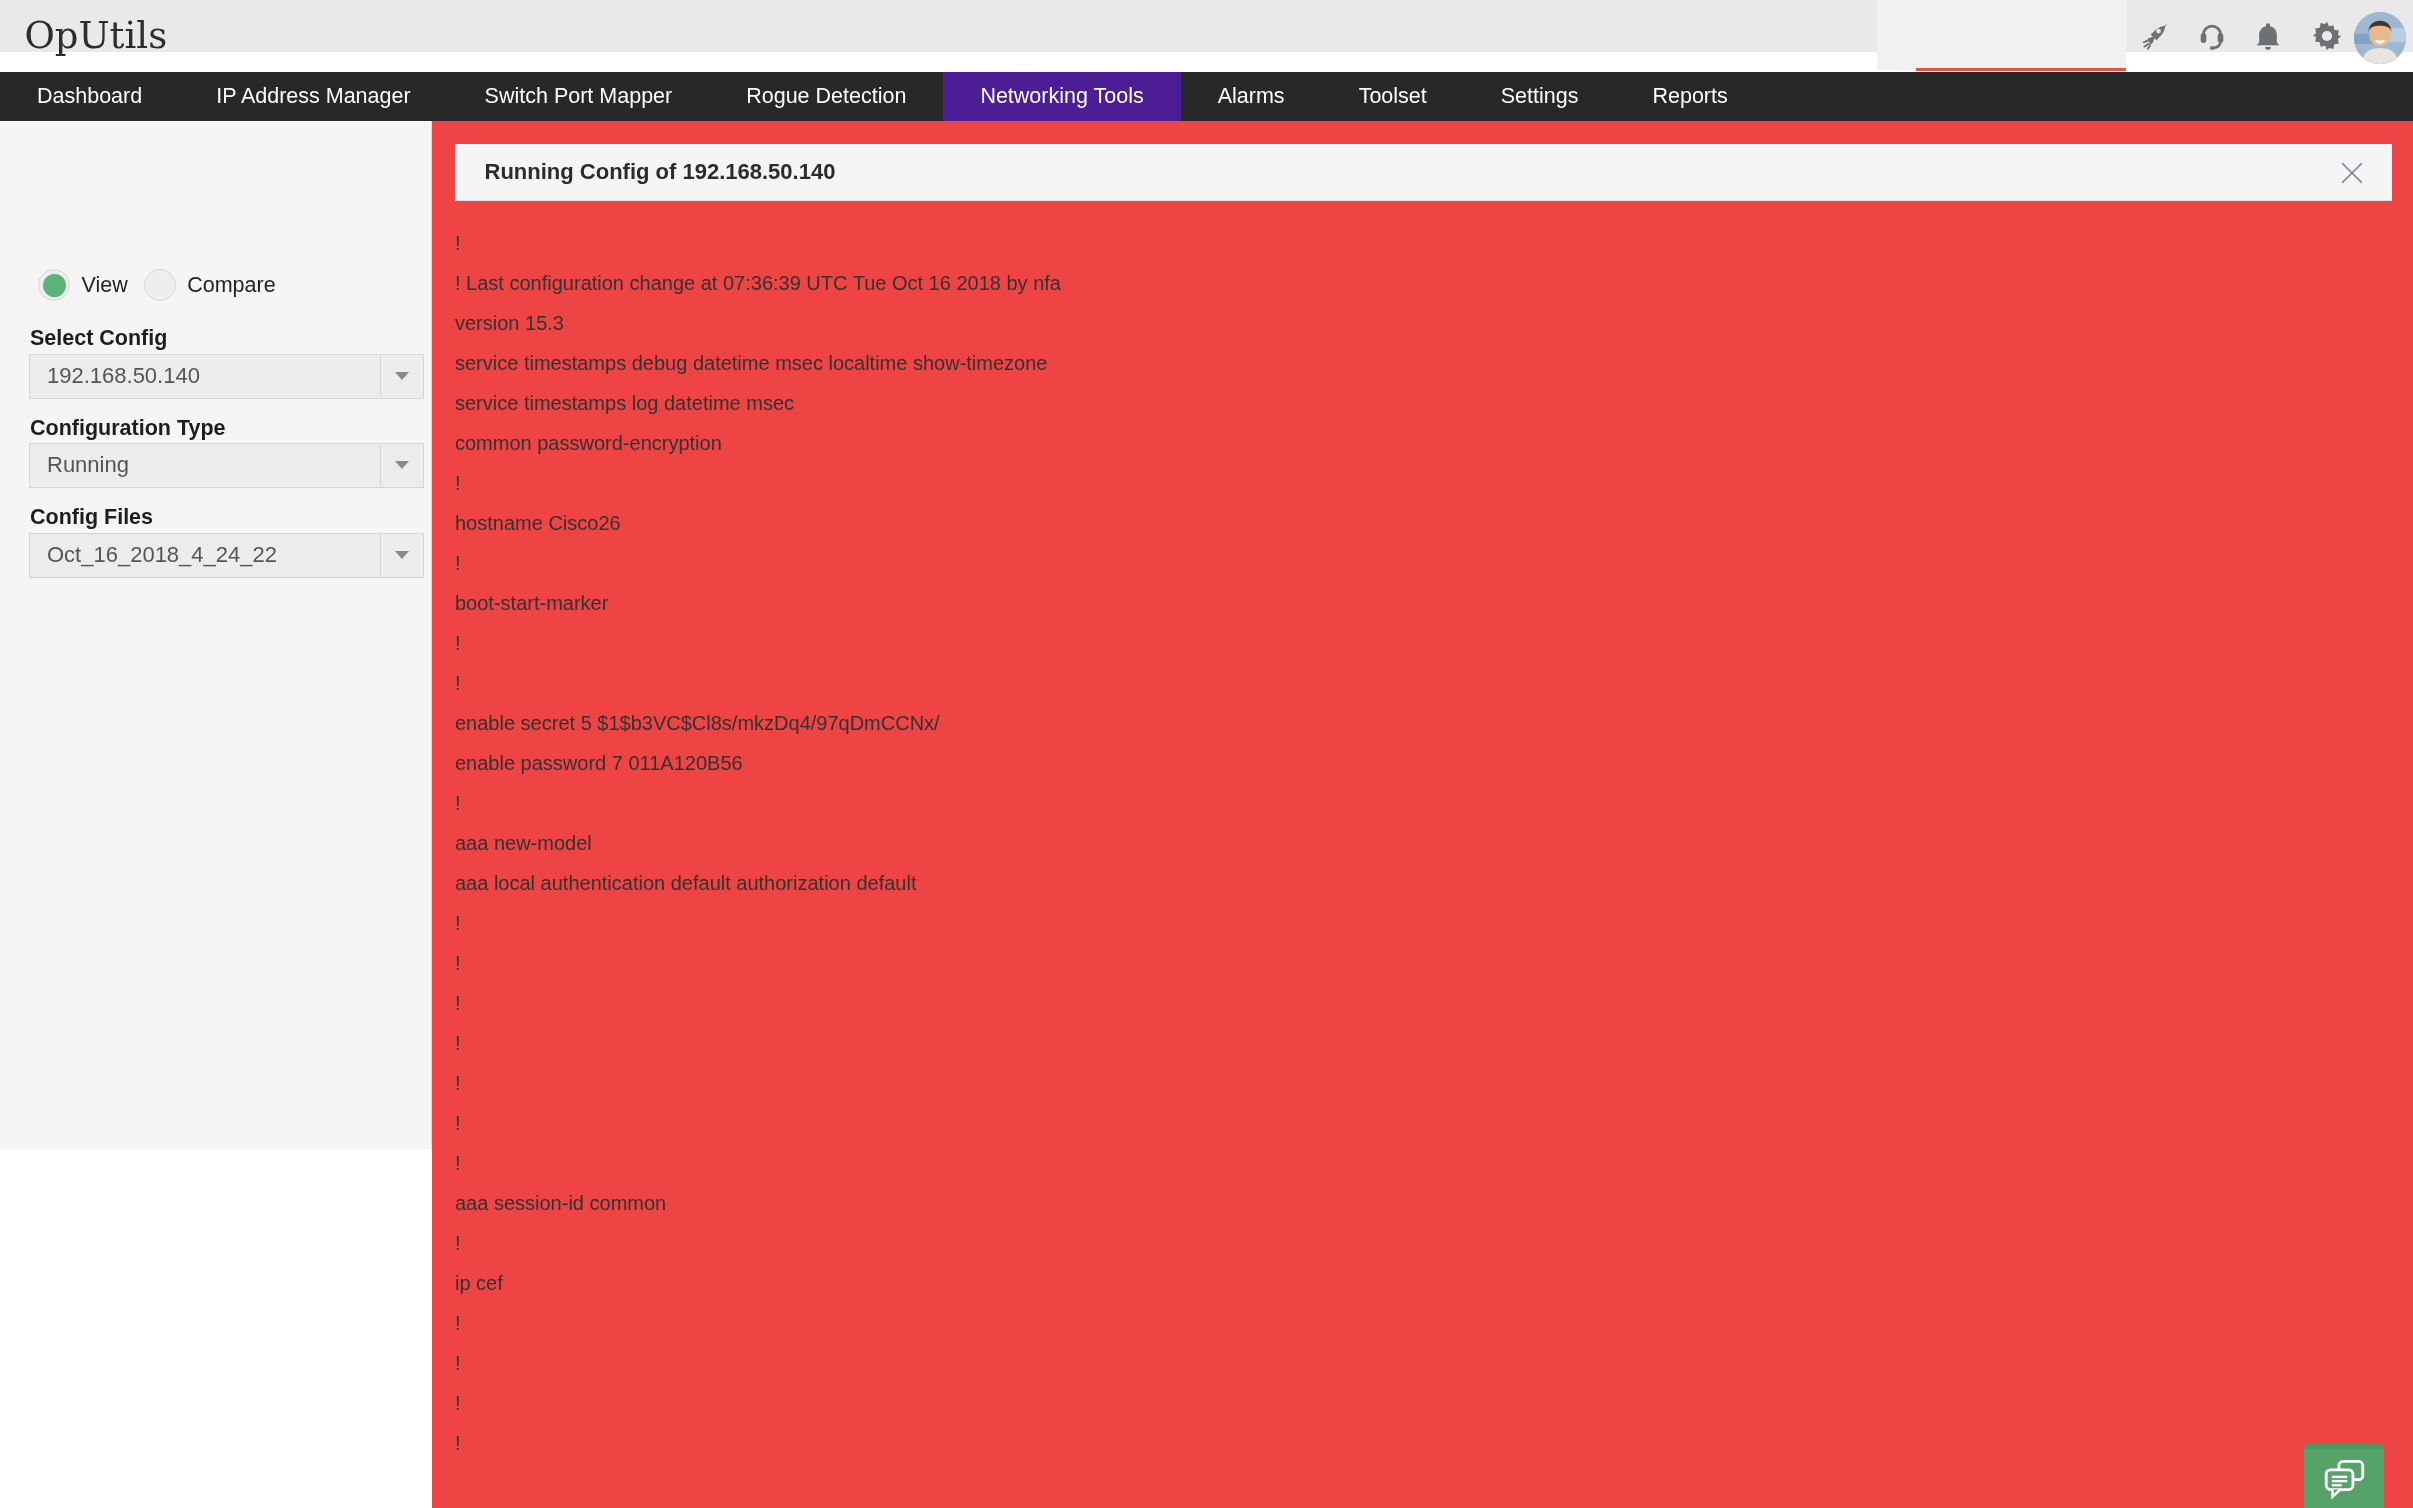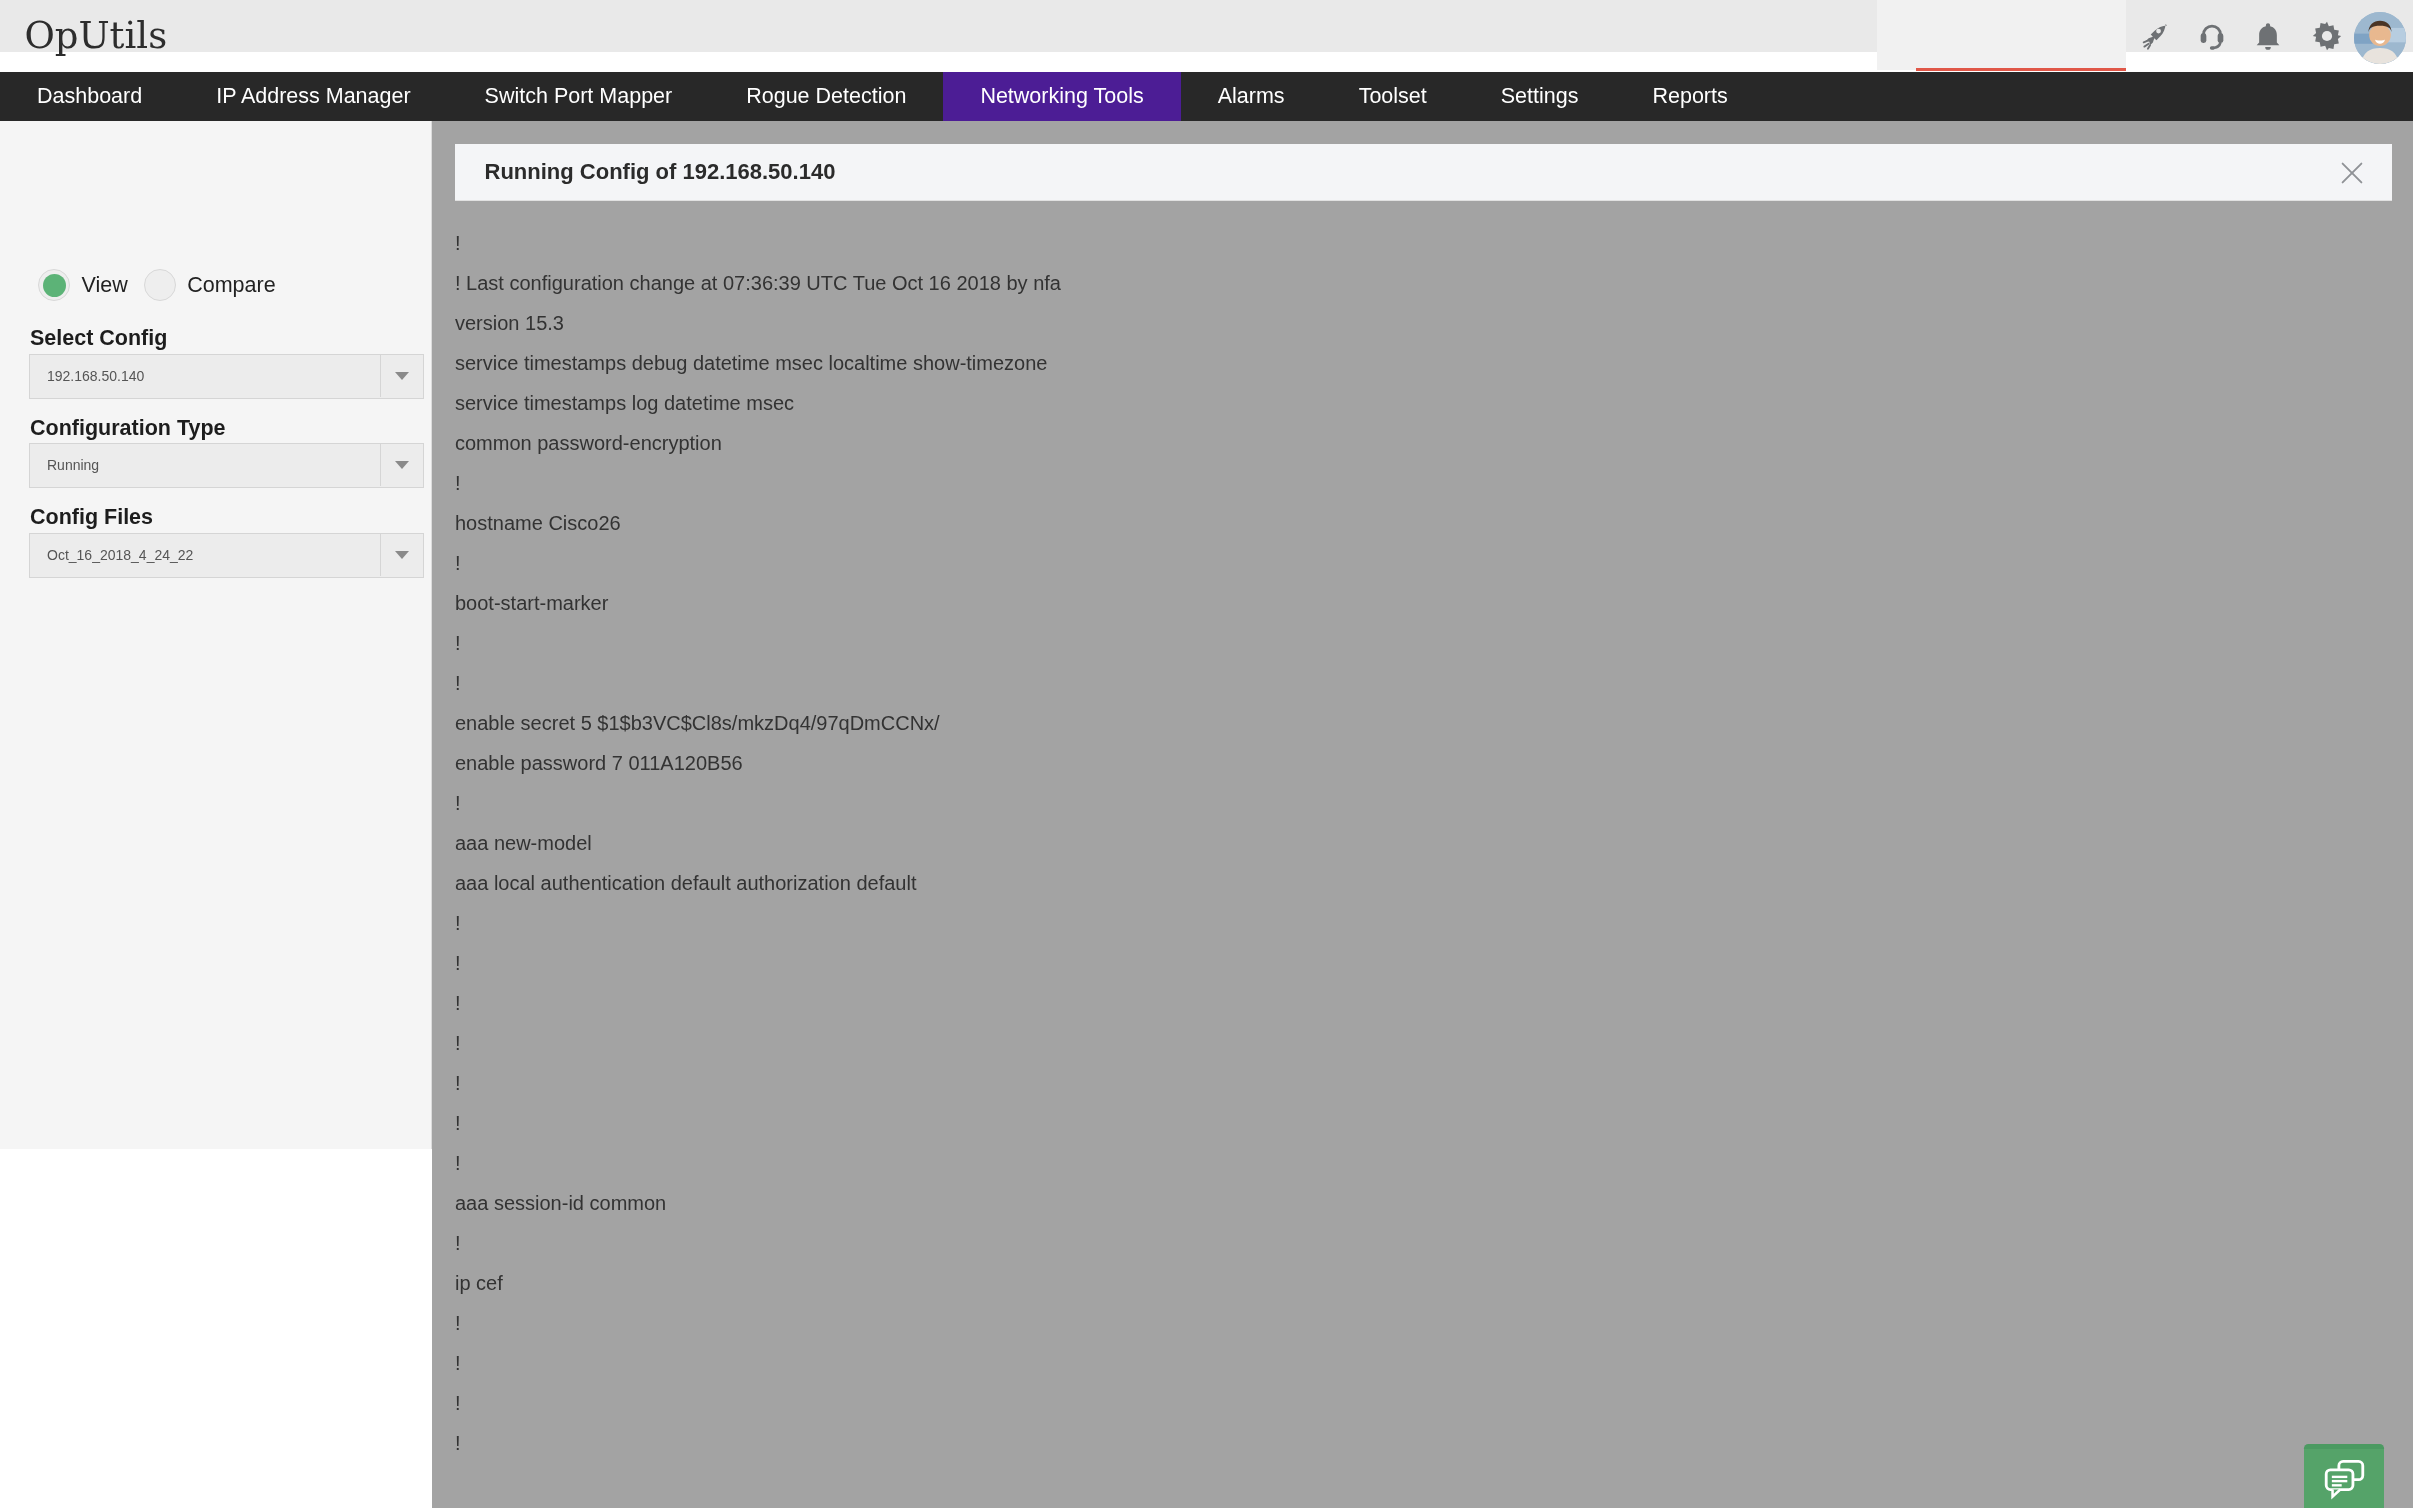--- a/index.html
+++ b/index.html
@@ -32,28 +32,28 @@
   .radio-outer { width:32px; height:32px; border-radius:50%; background:#eeeeee;
     border:1.4px solid #d8d8d8; display:flex; align-items:center; justify-content:center; cursor:pointer; }
   .radio-dot { width:23px; height:23px; border-radius:50%; background:#5cb377; }
   .radio-label { font-size:21.5px; color:#222222; margin-left:11.5px; }
   .radio-label.second { margin-right:0; }
   .radio-gap { width:16px; }
   .fld-label { position:absolute; left:30px; font-size:21.5px; font-weight:600; color:#1d1d1d; }
   .fld-box { position:absolute; left:29px; width:395px; height:45px; background:#ececec;
     border:1.4px solid #d5d5d5; cursor:pointer; }
   .fld-value { position:absolute; left:17px; top:0; height:42px; line-height:42px;
-    font-size:14px; color:#555555; white-space:nowrap; }
+    font-size:22px; color:#555555; white-space:nowrap; }
   .fld-arrow-sec { position:absolute; right:0; top:0; width:43px; height:42px;
     border-left:1.4px solid #d5d5d5; display:flex; align-items:center; justify-content:center; }
   .fld-caret { width:0; height:0; border-left:7.2px solid transparent; border-right:7.2px solid transparent;
     border-top:8.6px solid #8a8a8a; }
 
   
-  .content { position:absolute; left:432px; top:121px; width:1981px; height:1388px; background:#a3a3a3; }
+  .content { position:absolute; left:432px; top:121px; width:1981px; height:1388px; background:#ef4444; }
   .titlebar { position:absolute; left:23px; top:23px; width:1937px; height:57px;
     background:#f4f5f7; border-bottom:1.4px solid #e1e1e1; display:flex; align-items:center; }
   .titlebar-title { margin-left:29.5px; font-size:22px; font-weight:bold; color:#2b2b2b; }
   .close-btn { position:absolute; right:27px; top:16px; width:26px; height:26px; cursor:pointer; }
   .close-btn svg { width:26px; height:26px; display:block; }
   .config { position:absolute; left:23px; top:102px; width:1932px; }
   .config-line { height:40px; line-height:40px; font-size:20px; color:#333333; white-space:pre; }
 
   
   .chat-btn { position:absolute; left:2304px; top:1444px; width:80px; height:65px;

